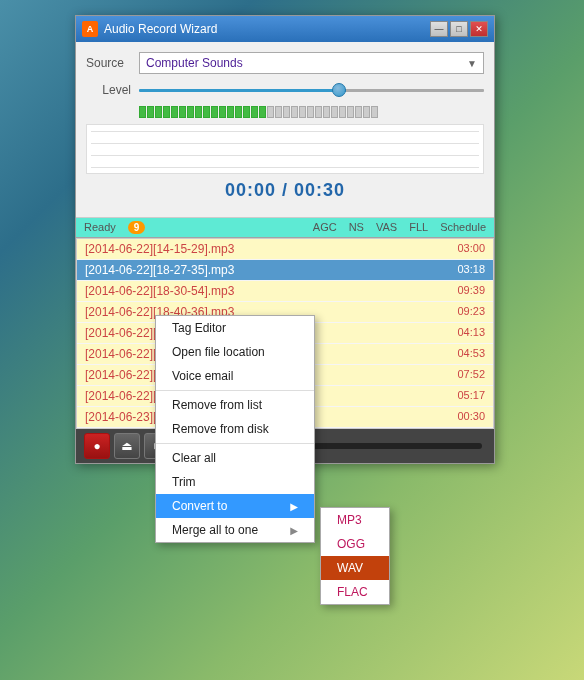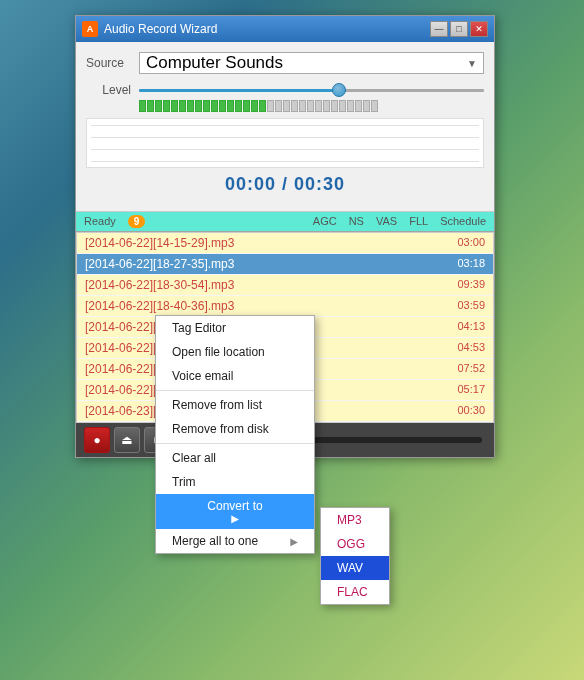--- a/index.html
+++ b/index.html
@@ -106,33 +106,34 @@
       border: 1px solid #aaa;
       display: flex;
       align-items: center;
       justify-content: space-between;
       padding: 0 6px;
       cursor: pointer;
       position: relative;
     }
 
     .source-dropdown-text {
-      color: #000000;
-      font-size: 17px;
+      color: #4c1d95;
+      font-size: 12px;
       text-align: right;
     }
 
     .dropdown-arrow {
       color: #666;
       font-size: 10px;
     }
 
     .level-row {
       display: flex;
       align-items: center;
+      margin-bottom: 6px;
       gap: 8px;
     }
 
     .level-label {
       color: #555;
       font-size: 12px;
       min-width: 45px;
       text-align: right;
     }
 
@@ -329,21 +330,20 @@
       color: #222;
       cursor: pointer;
       display: flex;
       align-items: center;
       justify-content: space-between;
     }
 
     .ctx-item:hover, .ctx-item.active {
       background: #3399ff;
       color: white;
-      flex-direction: column;
     }
 
     .ctx-item .arrow {
       font-size: 10px;
       color: #888;
     }
 
     .ctx-item.active .arrow {
       color: white;
     }
@@ -372,21 +372,21 @@
       color: #be185d;
       cursor: pointer;
     }
 
     .sub-item:hover, .sub-item.selected {
       background: #3399ff;
       color: white;
     }
 
     .sub-item.selected {
-      background: #1d4ed8;
+      background: #c2410c;
       color: white;
     }
   </style>
 </head>
 <body>
 
 <div class="window">
 
   <div class="title-bar">
     <div class="title-bar-left">
@@ -483,21 +483,21 @@
       <div class="file-item highlighted">
         <span>[2014-06-22][18-27-35].mp3</span>
         <span class="duration">03:18</span>
       </div>
       <div class="file-item">
         <span>[2014-06-22][18-30-54].mp3</span>
         <span class="duration">09:39</span>
       </div>
       <div class="file-item">
         <span>[2014-06-22][18-40-36].mp3</span>
-        <span class="duration">03:59</span>
+        <span class="duration">09:23</span>
       </div>
       <div class="file-item">
         <span>[2014-06-22][18-44-01].mp3</span>
         <span class="duration">04:13</span>
       </div>
       <div class="file-item">
         <span>[2014-06-22][18-48-19].mp3</span>
         <span class="duration">04:53</span>
       </div>
       <div class="file-item">

